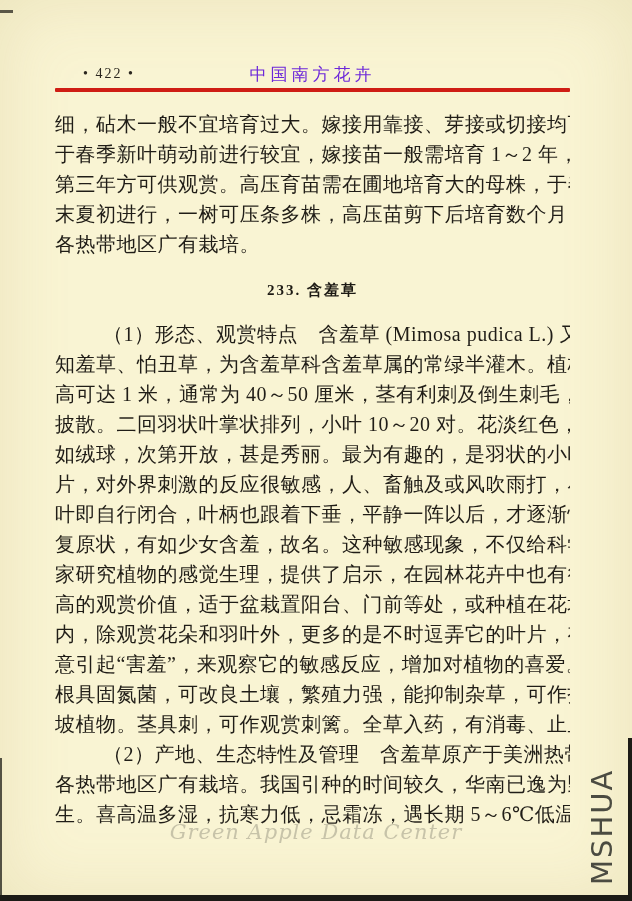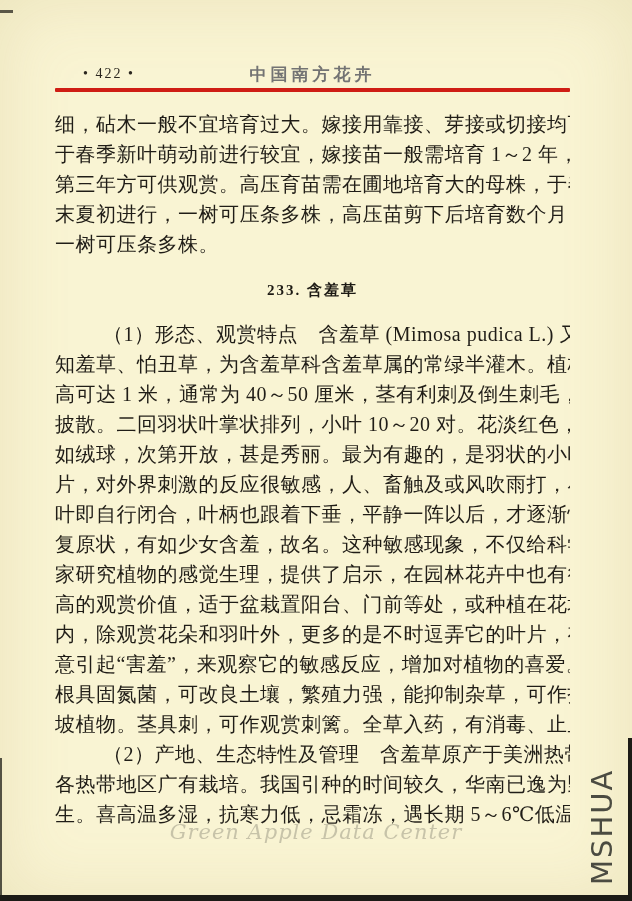--- a/index.html
+++ b/index.html
@@ -12,21 +12,21 @@
     color:#201d17;
     box-shadow:inset 0 0 70px rgba(175,155,85,0.18);
   }
   .header{position:relative;margin:63px 62px 0 55px;height:22px;}
   .page-num{
     position:absolute;left:28px;top:3px;
     font-size:14px;letter-spacing:2px;color:#2a261e;
   }
   .book-title{
     position:absolute;left:0;right:0;top:0;text-align:center;
-    font-size:17px;letter-spacing:4px;color:#737373;font-weight:bold;
+    font-size:17px;letter-spacing:4px;color:#6d28d9;
   }
   .rule{margin:3px 62px 0 55px;height:4px;background:#cf1d14;border-radius:1px;}
   .content{margin:17px 62px 0 55px;font-size:20px;letter-spacing:0.5px;}
   .line{
     height:30px;line-height:30px;white-space:nowrap;
     text-align:justify;text-align-last:justify;
     overflow:hidden;
   }
   .line.short{text-align-last:left;}
   .line.indent{text-indent:48px;}
@@ -63,21 +63,21 @@
     <span class="page-num">• 422 •</span>
     <span class="book-title">中国南方花卉</span>
   </div>
   <div class="rule"></div>
 
   <div class="content">
     <div class="line">细，砧木一般不宜培育过大。嫁接用靠接、芽接或切接均可，</div>
     <div class="line">于春季新叶萌动前进行较宜，嫁接苗一般需培育 1～2 年，至</div>
     <div class="line">第三年方可供观赏。高压育苗需在圃地培育大的母株，于春</div>
     <div class="line">末夏初进行，一树可压条多株，高压苗剪下后培育数个月，当</div>
-    <div class="line short">一树可压条多株。</div>
+    <div class="line short">各热带地区广有栽培。</div>
 
     <div class="heading">233.  含羞草</div>
 
     <div class="line indent">（1）形态、观赏特点　含羞草 (Mimosa pudica L.) 又名</div>
     <div class="line">知羞草、怕丑草，为含羞草科含羞草属的常绿半灌木。植株</div>
     <div class="line">高可达 1 米，通常为 40～50 厘米，茎有利刺及倒生刺毛，枝</div>
     <div class="line">披散。二回羽状叶掌状排列，小叶 10～20 对。花淡红色，状</div>
     <div class="line">如绒球，次第开放，甚是秀丽。最为有趣的，是羽状的小叶</div>
     <div class="line">片，对外界刺激的反应很敏感，人、畜触及或风吹雨打，小</div>
     <div class="line">叶即自行闭合，叶柄也跟着下垂，平静一阵以后，才逐渐恢</div>

